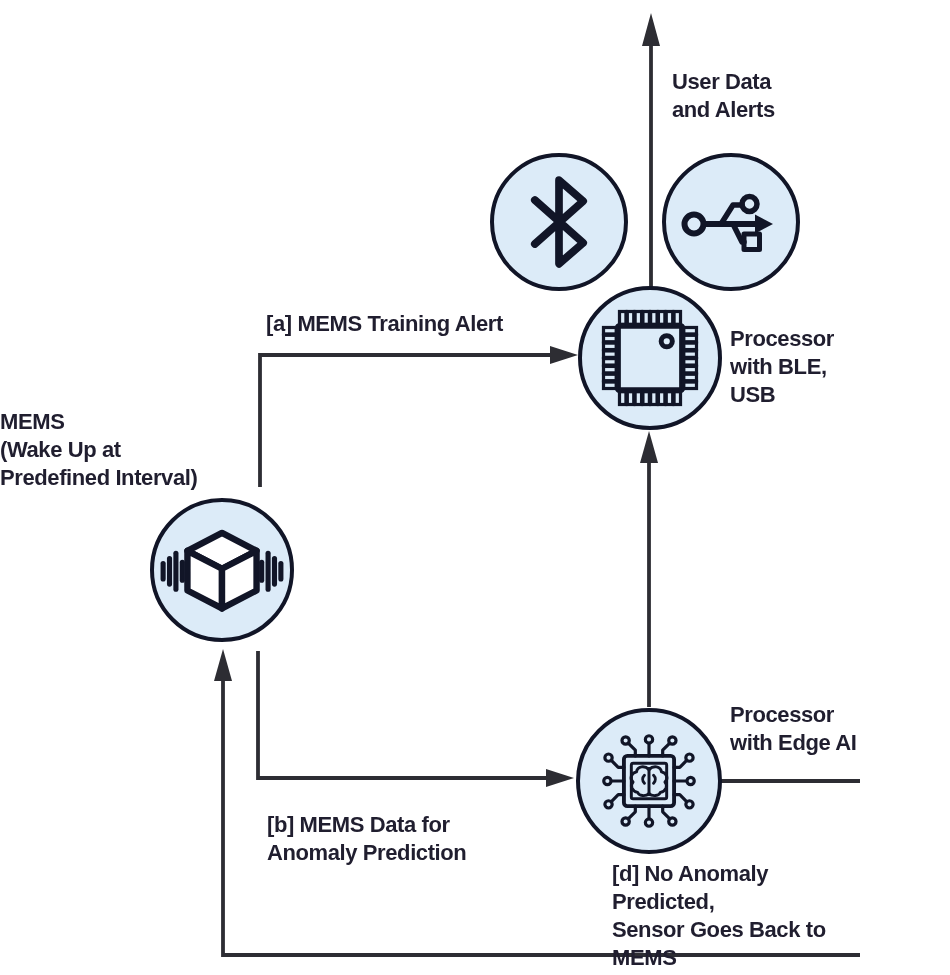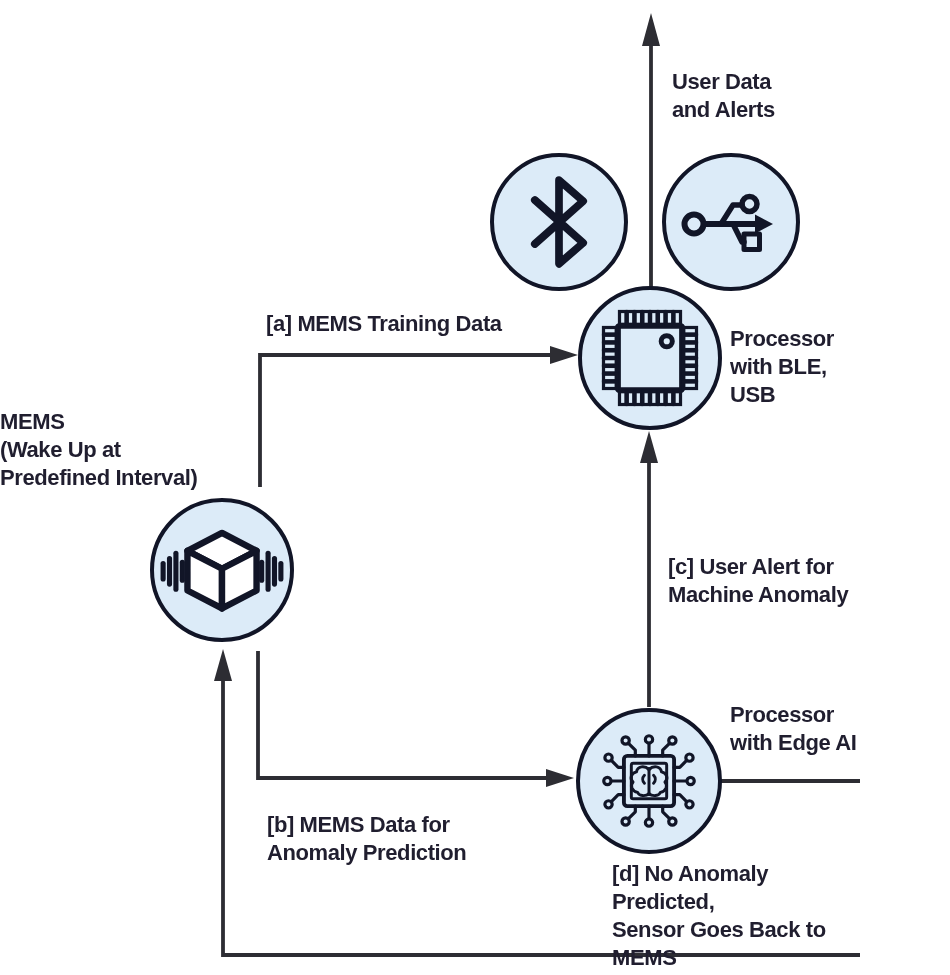--- a/index.html
+++ b/index.html
@@ -176,21 +176,19 @@
 
   <div class="lbl" style="left:672px;top:68px">User Data
 and Alerts</div>
   <div class="lbl" style="left:730px;top:325px">Processor
 with BLE, USB</div>
   <div class="lbl right" style="left:0px;top:408px;width:249px">MEMS
 (Wake Up at
 Predefined Interval)</div>
   <div class="lbl" style="left:730px;top:701px">Processor
 with Edge AI</div>
-  <div class="lbl" style="left:266px;top:310px">[a] MEMS Training Data</div>
+  <div class="lbl" style="left:266px;top:310px">[a] MEMS Training Alert</div>
   <div class="lbl" style="left:267px;top:811px">[b] MEMS Data for
 Anomaly Prediction</div>
-  <div class="lbl" style="left:668px;top:553px">[c] User Alert for
-Machine Anomaly</div>
   <div class="lbl" style="left:612px;top:860px">[d] No Anomaly Predicted,
 Sensor Goes Back to MEMS
 Sleep Mode</div>
 </div>
 
 </body></html>

